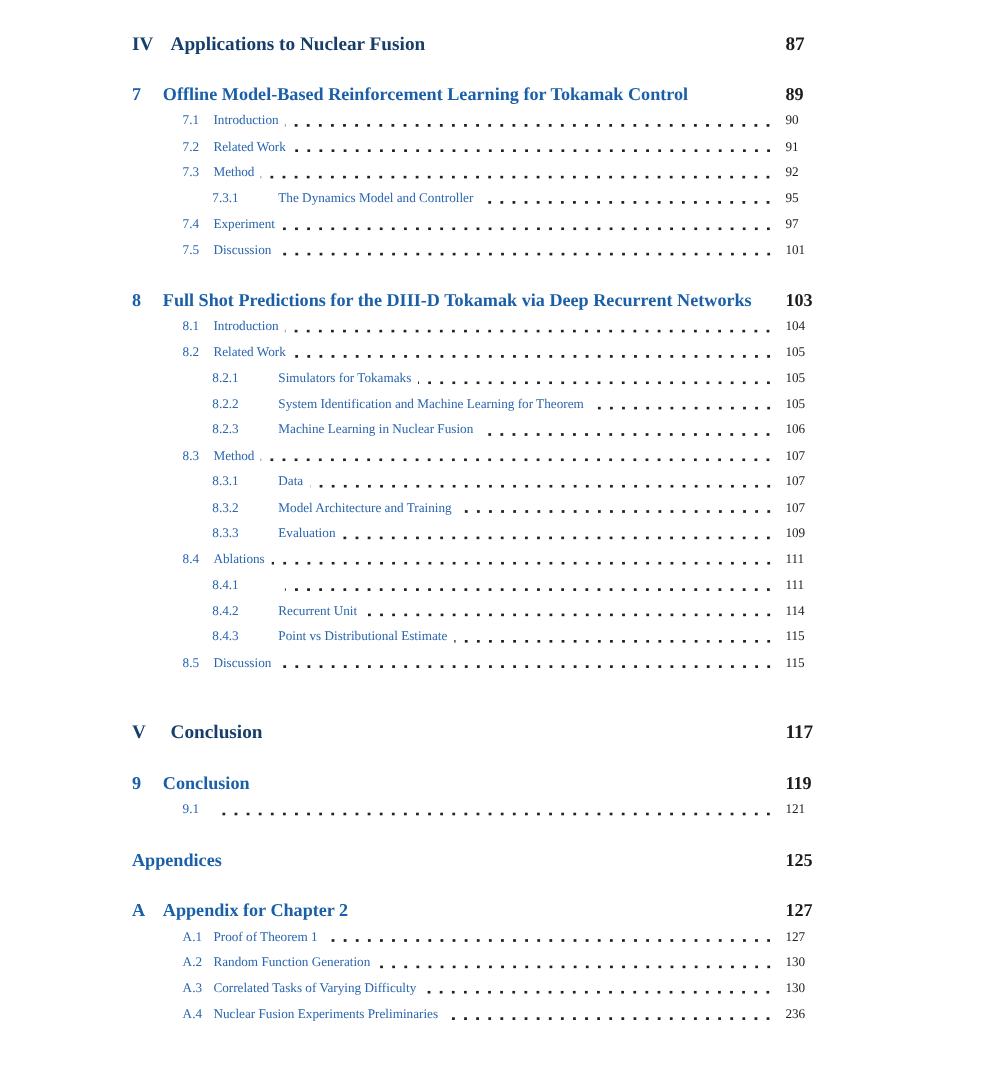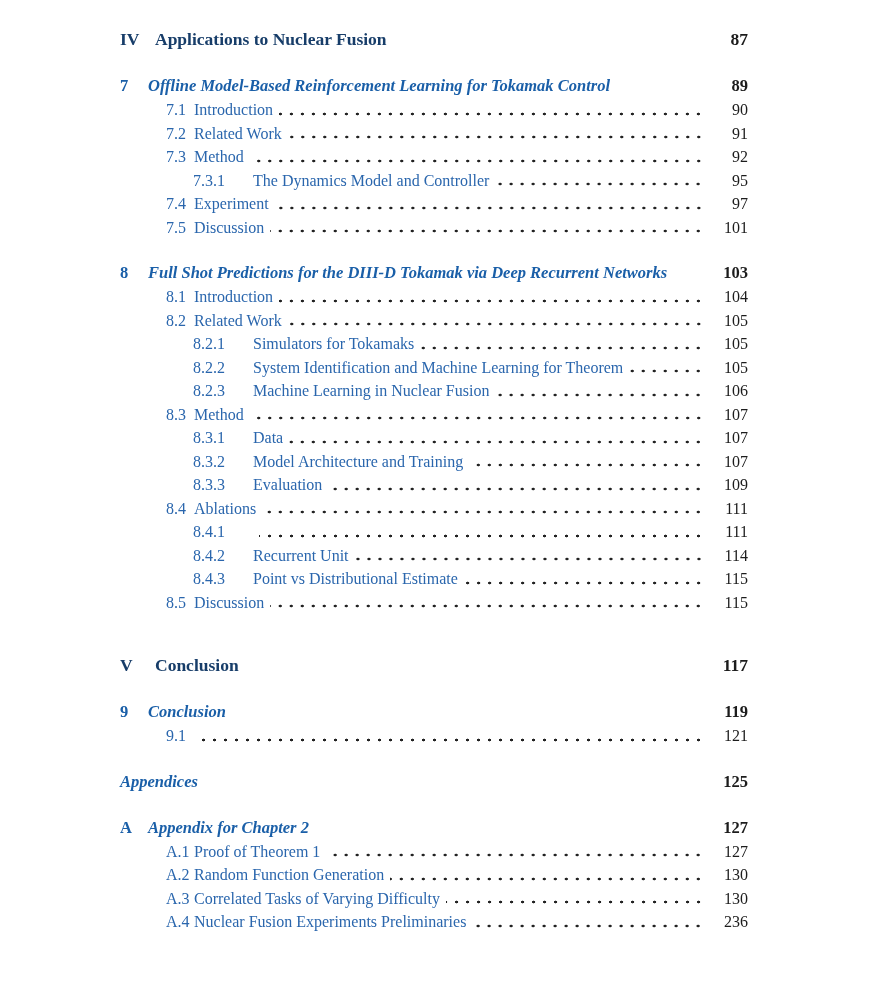--- a/index.html
+++ b/index.html
@@ -29,21 +29,21 @@
     align-self: stretch;
     margin: 0 8px 0 6px;
     background-image: radial-gradient(circle, var(--dots, #222222) 1.3px, transparent 1.6px);
     background-repeat: repeat-x;
     background-size: 11px 4px;
     background-position: right 2px bottom 6px;
   }
   .entry .page-num {
     flex: 0 0 auto;
     min-width: 34px;
-    text-align: right;
+    text-align: left;
     color: var(--page-number, #1c1c1c);
     font-family: Liberation Serif, serif;
   }
 
   
   .part {
     font-size: 17.5px;
     font-weight: bold;
     color: var(--part, #173d69);
     line-height: 26px;
@@ -54,28 +54,28 @@
 
   
   .chapter {
     font-size: 16.5px;
     font-weight: bold;
     color: var(--chapter, #1a5fa8);
     line-height: 25px;
     margin-top: 21px;
   }
   .chapter .num { width: 28px; }
-  .chapter .title { text-align: justify; font-style: italic; }
+  .chapter .title { text-align: justify; }
 
   
   .part .leader, .chapter .leader { background-image: none; }
 
   
   .section, .subsection {
-    font-size: 16px;
+    font-size: 12px;
     font-weight: normal;
     color: var(--section, #2a66ad);
     line-height: 23.5px;
   }
   .section     { padding-left: 46px; }
   .subsection  { padding-left: 73px; }
   .section .num    { width: 28px; }
   .subsection .num { width: 60px; }
 </style>
 </head>

